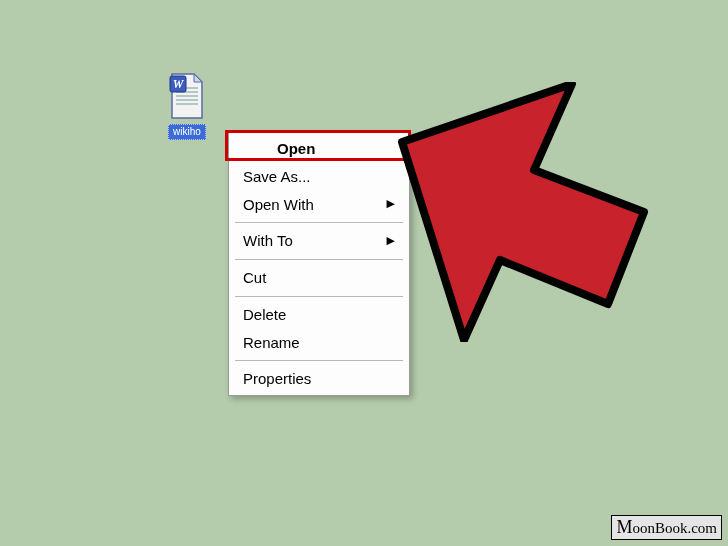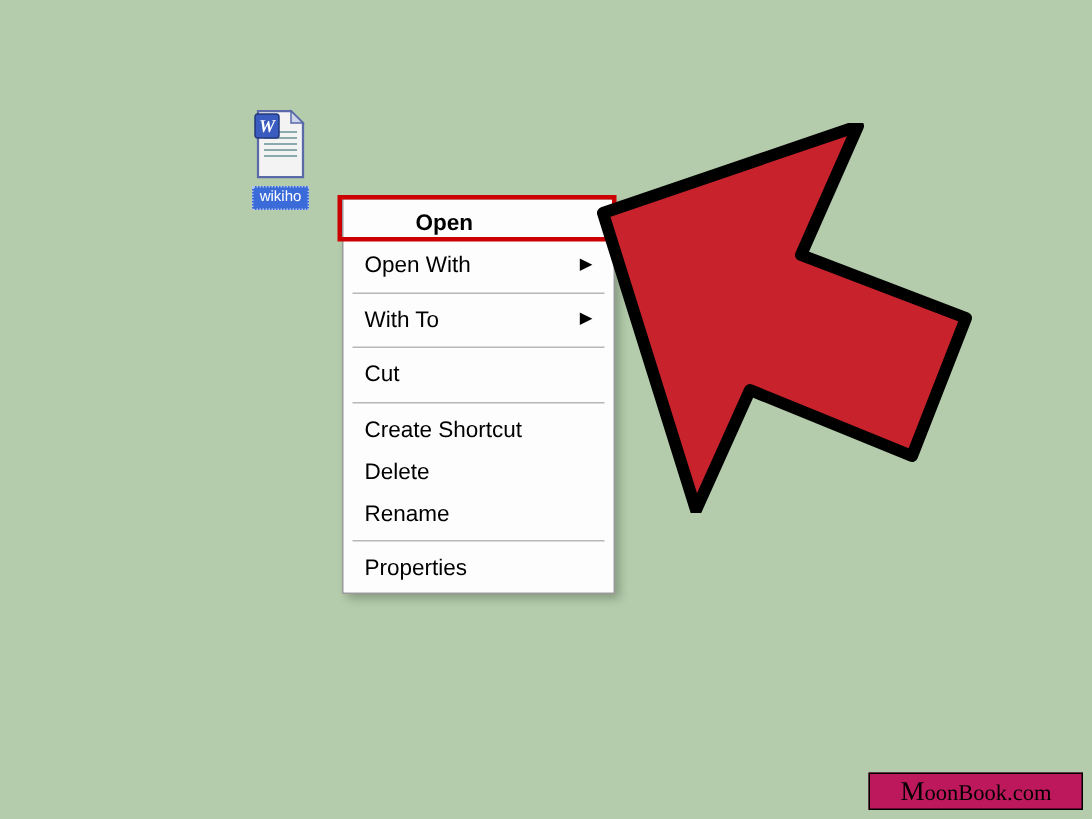--- a/index.html
+++ b/index.html
@@ -94,24 +94,24 @@
     width: 260px;
     height: 260px;
     pointer-events: none;
   }
 
   
   .watermark {
     position: absolute;
     right: 6px;
     bottom: 6px;
-    background: #be185d;
+    background: #e5e5e5;
     border: 1px solid #000;
     font-size: 15px;
-    padding: 1px 20px;
+    padding: 1px 4px;
     font-family: "Times New Roman", serif;
   }
   .watermark .big {
     font-size: 18px;
   }
 </style>
 </head>
 <body>
 
 <div class="file-wrap">
@@ -132,36 +132,36 @@
     </svg>
   </div>
   <div class="file-label">wikiho</div>
 </div>
 
 <div class="ctx-menu" id="ctx-menu">
     <div class="ctx-item bold">
       <span>Open</span>
     </div>
     <div class="ctx-item">
+      <span>Save As...</span>
+    </div>
+    <div class="ctx-item">
       <span>Open With</span>
       <span class="arrow">▶</span>
     </div>
     <div class="ctx-sep"></div>
     <div class="ctx-item">
       <span>With To</span>
       <span class="arrow">▶</span>
     </div>
     <div class="ctx-sep"></div>
     <div class="ctx-item">
       <span>Cut</span>
     </div>
     <div class="ctx-sep"></div>
-    <div class="ctx-item">
-      <span>Create Shortcut</span>
-    </div>
     <div class="ctx-item">
       <span>Delete</span>
     </div>
     <div class="ctx-item">
       <span>Rename</span>
     </div>
     <div class="ctx-sep"></div>
     <div class="ctx-item">
       <span>Properties</span>
     </div>

